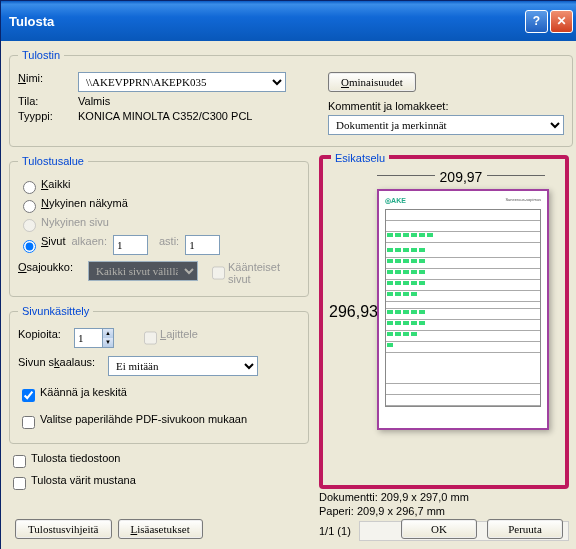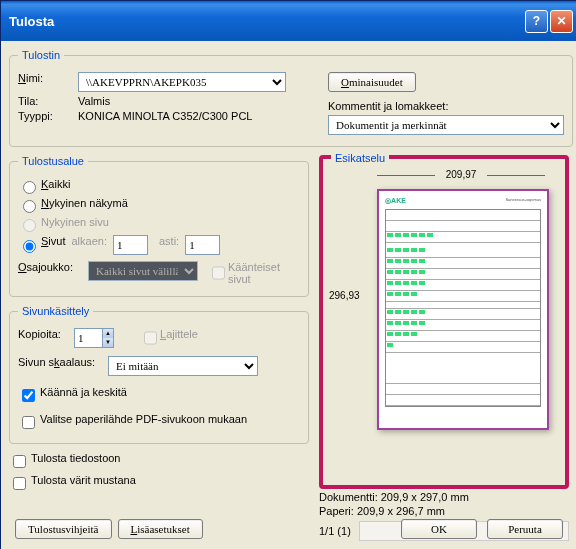--- a/index.html
+++ b/index.html
@@ -24,25 +24,25 @@
 .spinner{width:40px;display:flex}
 .spinner input{width:28px;border-right:none}
 .spinbtns{display:flex;flex-direction:column;border:1px solid #7f9db9;width:14px}
 .spinbtn{height:9px;background:linear-gradient(#dce6f6,#b8cde8);font-size:6px;text-align:center;line-height:9px}
 .toprow{display:flex;gap:10px}
 .leftcol{width:300px}
 .rightcol{flex:1}
 .preview{border:4px solid #be185d;border-radius:4px;padding:8px;position:relative;height:310px}
 .preview-title{color:#0046d5;position:absolute;top:-7px;left:8px;background:#ece9d8;padding:0 4px;font-size:11px}
 .doc{background:#fff;border:2px solid #a040a0;box-shadow:2px 2px 6px rgba(0,0,0,0.3);position:absolute;left:54px;top:30px;width:168px;height:237px}
-.dim-h{position:absolute;top:10px;left:54px;width:168px;text-align:center;font-size:10px}
+.dim-h{position:absolute;top:10px;left:54px;width:168px;text-align:center;font-size:14px}
 .dim-h:before,.dim-h:after{content:'';position:absolute;top:6px;height:1px;background:#666;width:58px}
 .dim-h:before{left:0}
 .dim-h:after{right:0}
-.dim-v{position:absolute;left:6px;top:18px;height:237px;display:flex;align-items:center;font-size:10px}
+.dim-v{position:absolute;left:6px;top:34px;height:237px;display:flex;align-items:center;font-size:16px}
 .docimg{padding:6px;font-size:5px;color:#555}
 .docimg .logo{color:#2a8;font-weight:bold;font-size:7px}
 .docimg .tbl{border:1px solid #888;margin-top:4px}
 .docimg .r{border-bottom:1px solid #aaa;height:8px;display:flex;gap:2px;padding:1px}
 .docimg .c{background:#3d7;width:6px;height:4px}
 .bottom-btns{position:absolute;bottom:10px;right:14px;display:flex;gap:10px}
 .bottom-left{position:absolute;bottom:10px;left:14px;display:flex;gap:6px}
 .info-text{font-size:11px;margin:2px 0}
 .slider-row{display:flex;align-items:center;margin-top:4px}
 .slider-track{flex:1;height:18px;border:1px solid #ccc;background:#f4f3ee;margin-left:8px;position:relative}

